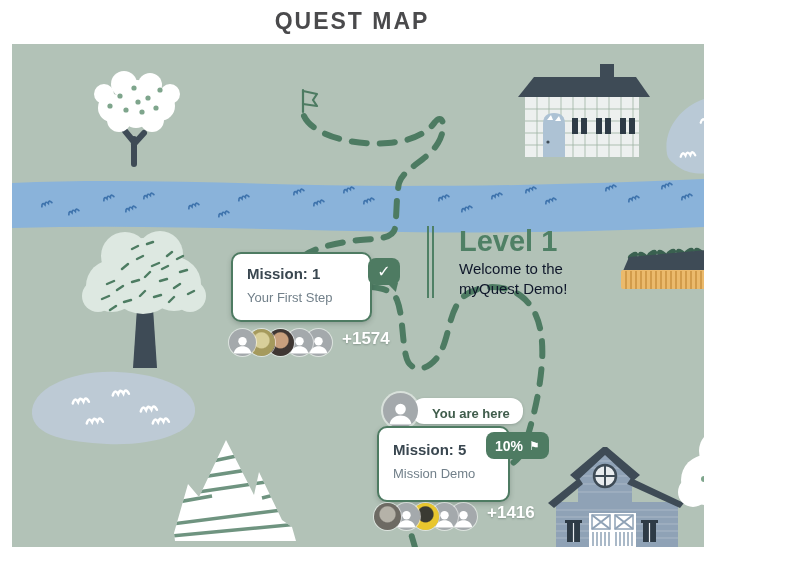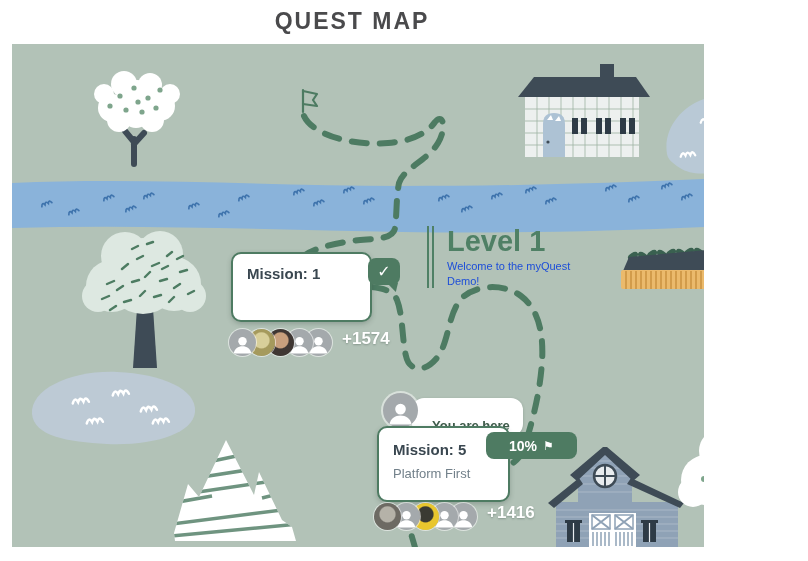--- a/index.html
+++ b/index.html
@@ -6,56 +6,56 @@
   .stage{position:relative;width:704px;height:561px;background:#fff;overflow:hidden;
          font-family:"Liberation Sans","DejaVu Sans",sans-serif;}
   .page-title{position:absolute;top:8px;left:0;right:0;text-align:center;
     font-size:23px;font-weight:800;letter-spacing:2px;color:var(--title-gray,#4a4a4c);}
   .map{position:absolute;left:12px;top:44px;width:783px;height:503px;
        background:var(--map-background,#b2c2b7);overflow:hidden;}
   .scene{position:absolute;left:0;top:0;width:783px;height:503px;display:block;}
 
   
   .level{position:absolute;left:415px;top:182px;border-left:2px solid #4f8065;padding-left:3px;}
-  .level-inner{border-left:2px solid #4f8065;padding-left:13px;}
+  .level-inner{border-left:2px solid #4f8065;padding-left:25px;}
   .level-title{font-size:29px;font-weight:700;color:#4f8065;line-height:1.05;}
-  .level-sub{font-size:11px;color:#1d4ed8;width:158px;line-height:1.3;margin-top:3px;}
+  .level-sub{font-size:15px;color:#0f172a;width:158px;line-height:1.3;margin-top:3px;}
 
   
   .card{position:absolute;background:#fff;border:2px solid var(--accent-green,#4e7b62);
         border-radius:10px;box-shadow:0 2px 5px rgba(40,60,50,.25);box-sizing:border-box;}
   .card1{left:219px;top:208px;width:141px;height:70px;padding:11px 0 0 14px;}
   .card2{left:365px;top:382px;width:133px;height:76px;padding:13px 0 0 14px;}
   .card-title{font-size:15px;font-weight:700;color:#3a4750;}
   .card-sub{font-size:13px;color:#72808a;margin-top:8px;}
   .check-badge{position:absolute;left:135px;top:4px;width:32px;height:27px;border-radius:8px;
     background:var(--accent-green,#4e7b62);color:#fff;display:flex;align-items:center;justify-content:center;
     font-size:16px;font-weight:700;}
   .check-badge::after{content:"";position:absolute;right:2px;bottom:-7px;width:11px;height:9px;
     background:var(--accent-green,#4e7b62);clip-path:polygon(0 0,100% 0,80% 100%);}
   .progress-badge{position:absolute;left:107px;top:4px;height:27px;border-radius:8px;
     background:var(--accent-green,#4e7b62);color:#fff;display:flex;align-items:center;gap:6px;
-    padding:0 23px;font-size:14px;font-weight:700;}
+    padding:0 9px;font-size:14px;font-weight:700;}
   .flag-glyph{font-size:12px;line-height:1;}
 
   
   .avatars{position:absolute;display:flex;}
   .av1{left:217px;top:285px;}
   .av2{left:362px;top:459px;}
   .avatar{width:27px;height:27px;border-radius:50%;background:#a4a9ac;position:relative;
     overflow:hidden;flex:none;box-shadow:0 0 0 1px rgba(255,255,255,.55);}
   .avatar+.avatar{margin-left:-8px;}
   .avatar svg{position:absolute;left:2px;right:2px;top:3px;bottom:0;width:23px;height:24px;}
   .more{font-size:17px;font-weight:700;color:#fff;margin-left:10px;
     text-shadow:0 1px 2px rgba(50,70,60,.35);}
 
   
   .yah-pill{position:absolute;left:400px;top:354px;height:22px;border-radius:12px;background:#fff;
     color:#3f5c4b;font-size:13px;font-weight:700;display:flex;align-items:center;
-    padding:16px 13px 0 20px;box-shadow:0 1px 3px rgba(40,60,50,.25);}
+    padding:4px 13px 0 20px;box-shadow:0 1px 3px rgba(40,60,50,.25);}
   .yah-avatar{position:absolute;left:371px;top:349px;width:35px;height:35px;border-radius:50%;
     background:#a4a9ac;overflow:hidden;box-shadow:0 0 0 2px rgba(255,255,255,.5);}
   .yah-avatar svg{position:absolute;left:3px;top:4px;width:29px;height:31px;}
 </style>
 </head>
 <body>
 
 <div class="stage">
   <div class="page-title">QUEST MAP</div>
 
@@ -288,20 +288,21 @@
 
     <div class="level">
       <div class="level-inner">
         <div class="level-title">Level 1</div>
         <div class="level-sub">Welcome to the myQuest Demo!</div>
       </div>
     </div>
 
     <div class="card card1">
       <div class="card-title">Mission: 1</div>
+      <div class="card-sub">Your First Step</div>
       <div class="check-badge">
         <span>✓</span>
       </div>
     </div>
     <div class="avatars av1">
       <div class="avatar" style="z-index: 5;">
           <svg viewBox="0 0 24 24">
             <circle cx="12" cy="9.2" r="4.4" fill="#fff"></circle>
             <path d="M2.8 22c.9-5.2 4.8-7.6 9.2-7.6s8.3 2.4 9.2 7.6z" fill="#fff"></path>
           </svg>
@@ -326,21 +327,21 @@
     <div class="yah-pill">You are here</div>
     <div class="yah-avatar">
       <svg viewBox="0 0 24 24">
         <circle cx="12" cy="9.2" r="4.4" fill="#fff"></circle>
         <path d="M2.8 22c.9-5.2 4.8-7.6 9.2-7.6s8.3 2.4 9.2 7.6z" fill="#fff"></path>
       </svg>
     </div>
 
     <div class="card card2">
       <div class="card-title">Mission: 5</div>
-      <div class="card-sub">Platform First</div>
+      <div class="card-sub">Mission Demo</div>
       <div class="progress-badge">
         <span>10%</span>
         <span class="flag-glyph">⚑</span>
       </div>
     </div>
     <div class="avatars av2">
       <div class="avatar" style="z-index: 5; background: radial-gradient(circle at 50% 42%, rgb(181, 178, 168) 0px, rgb(181, 178, 168) 36%, rgb(109, 106, 99) 42%);"></div>
         <div class="avatar" style="z-index: 4;">
           <svg viewBox="0 0 24 24">
             <circle cx="12" cy="9.2" r="4.4" fill="#fff"></circle>

